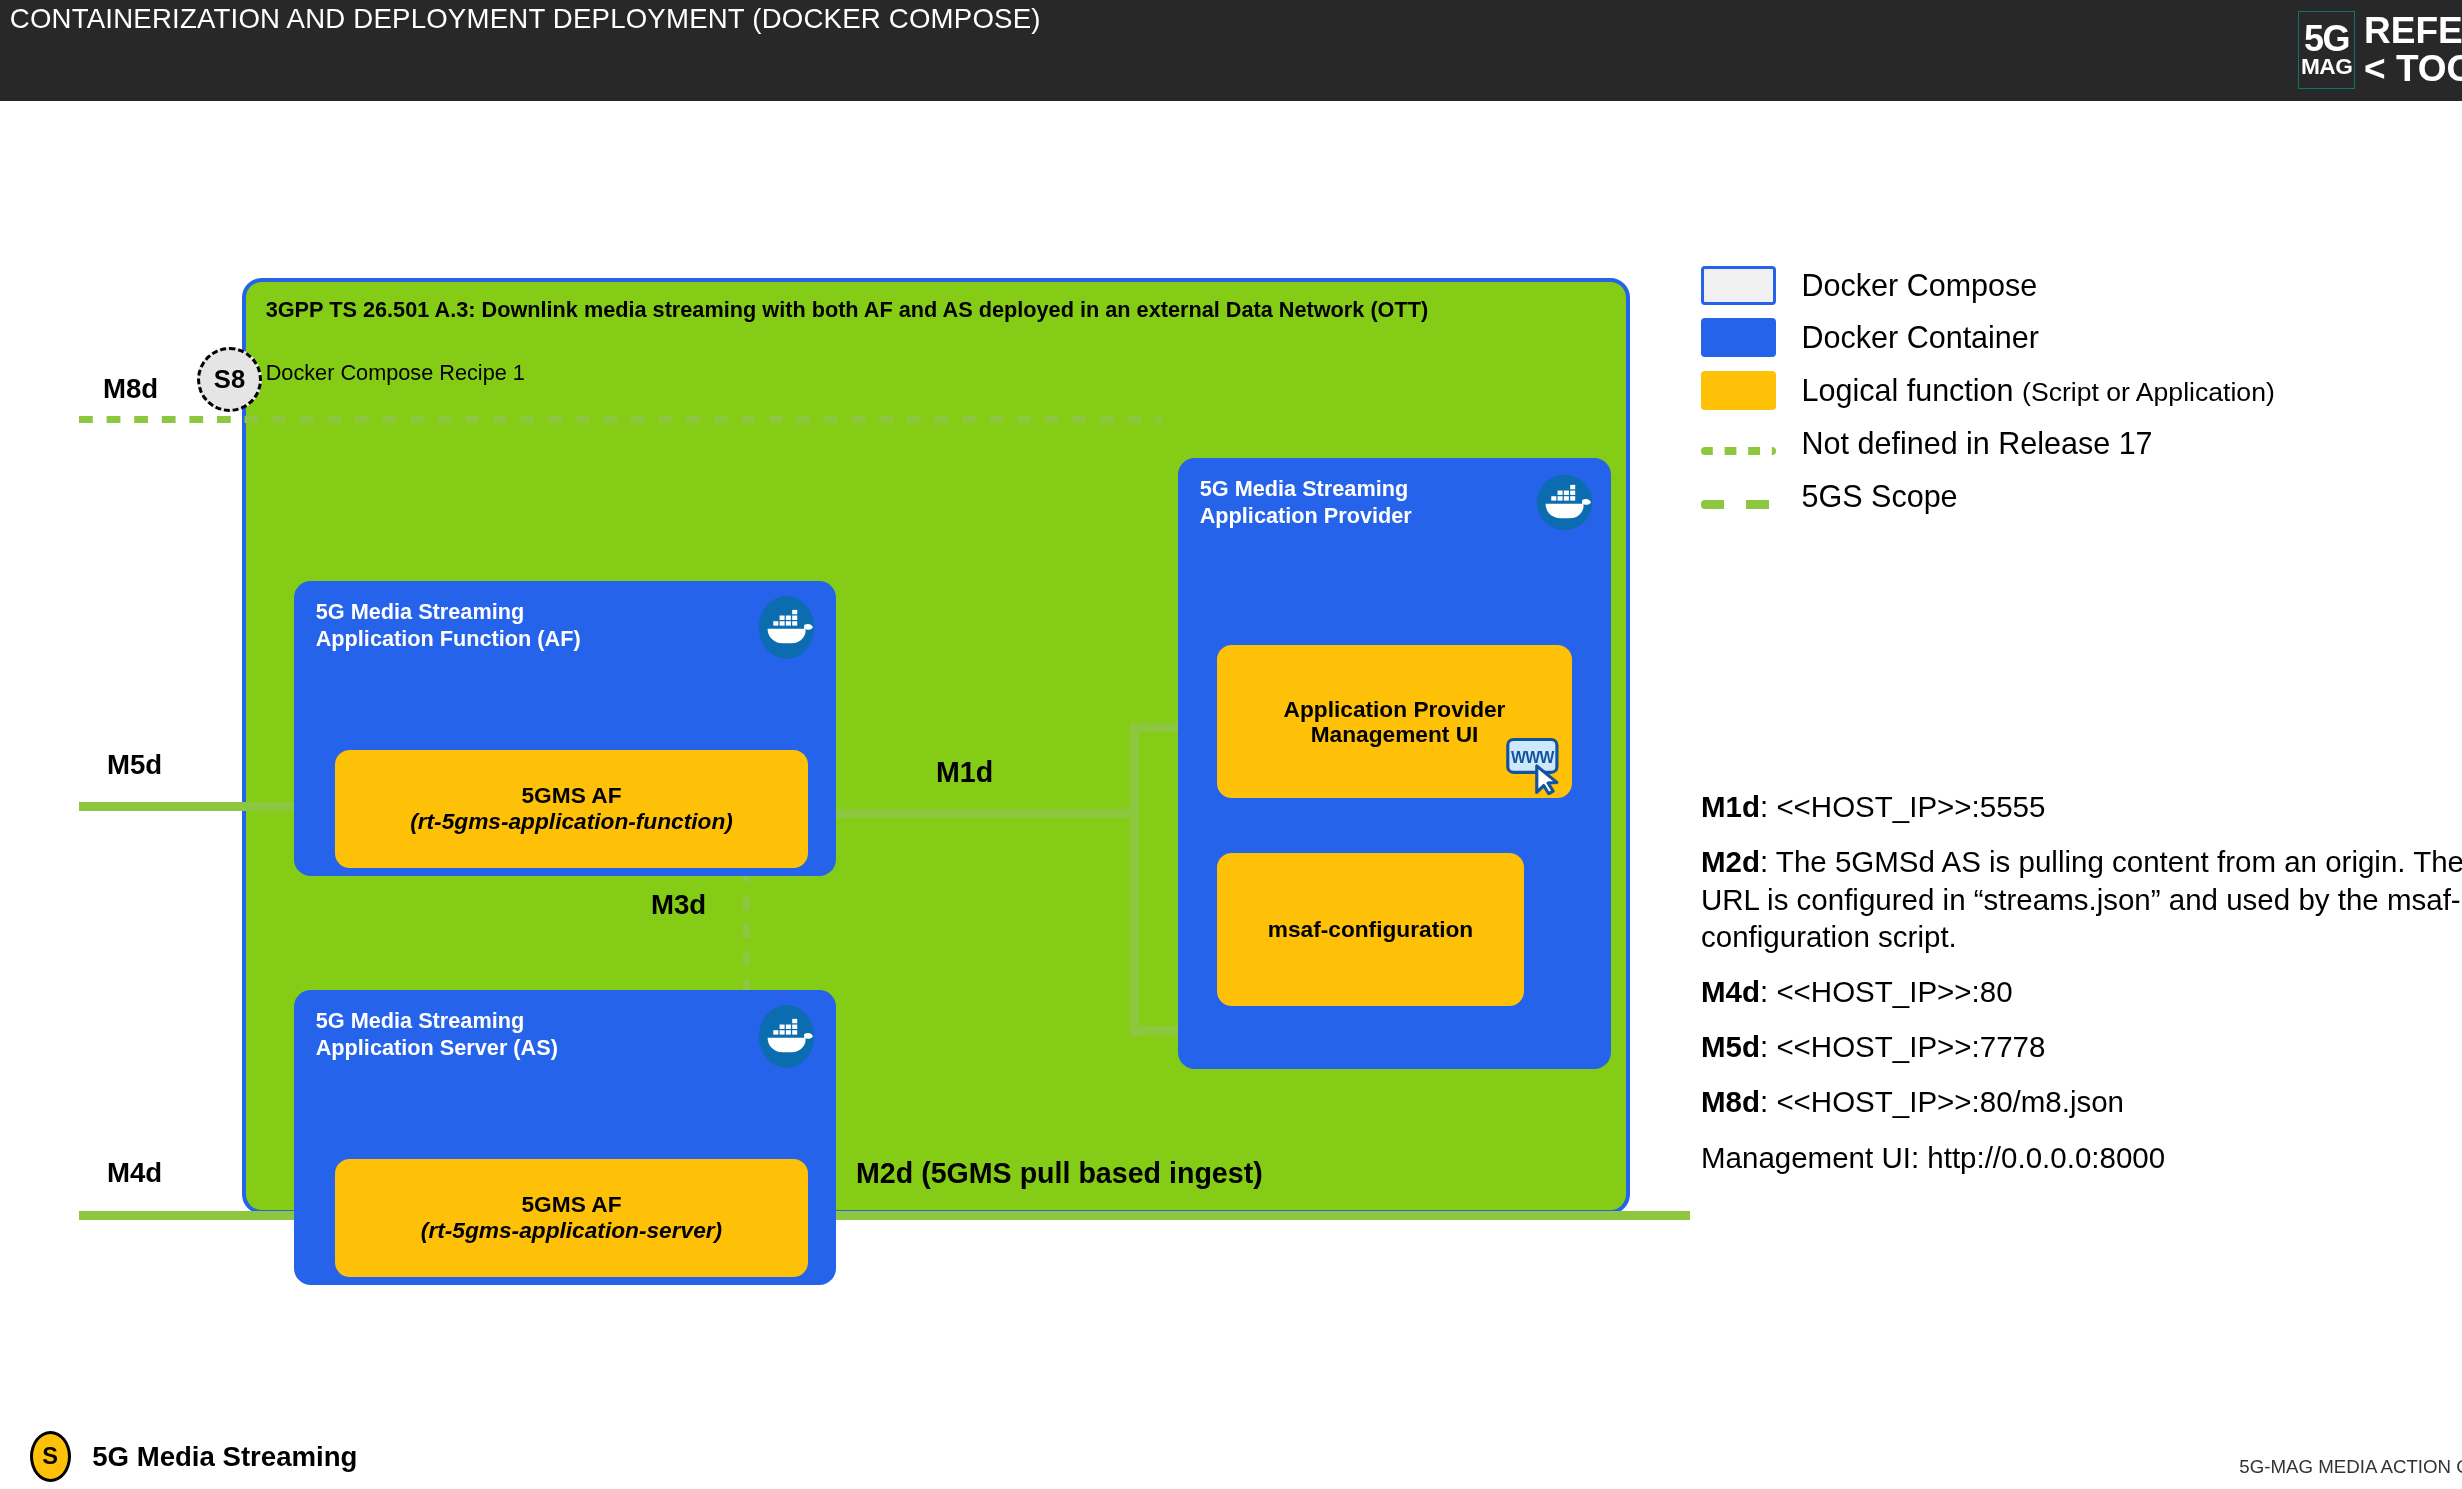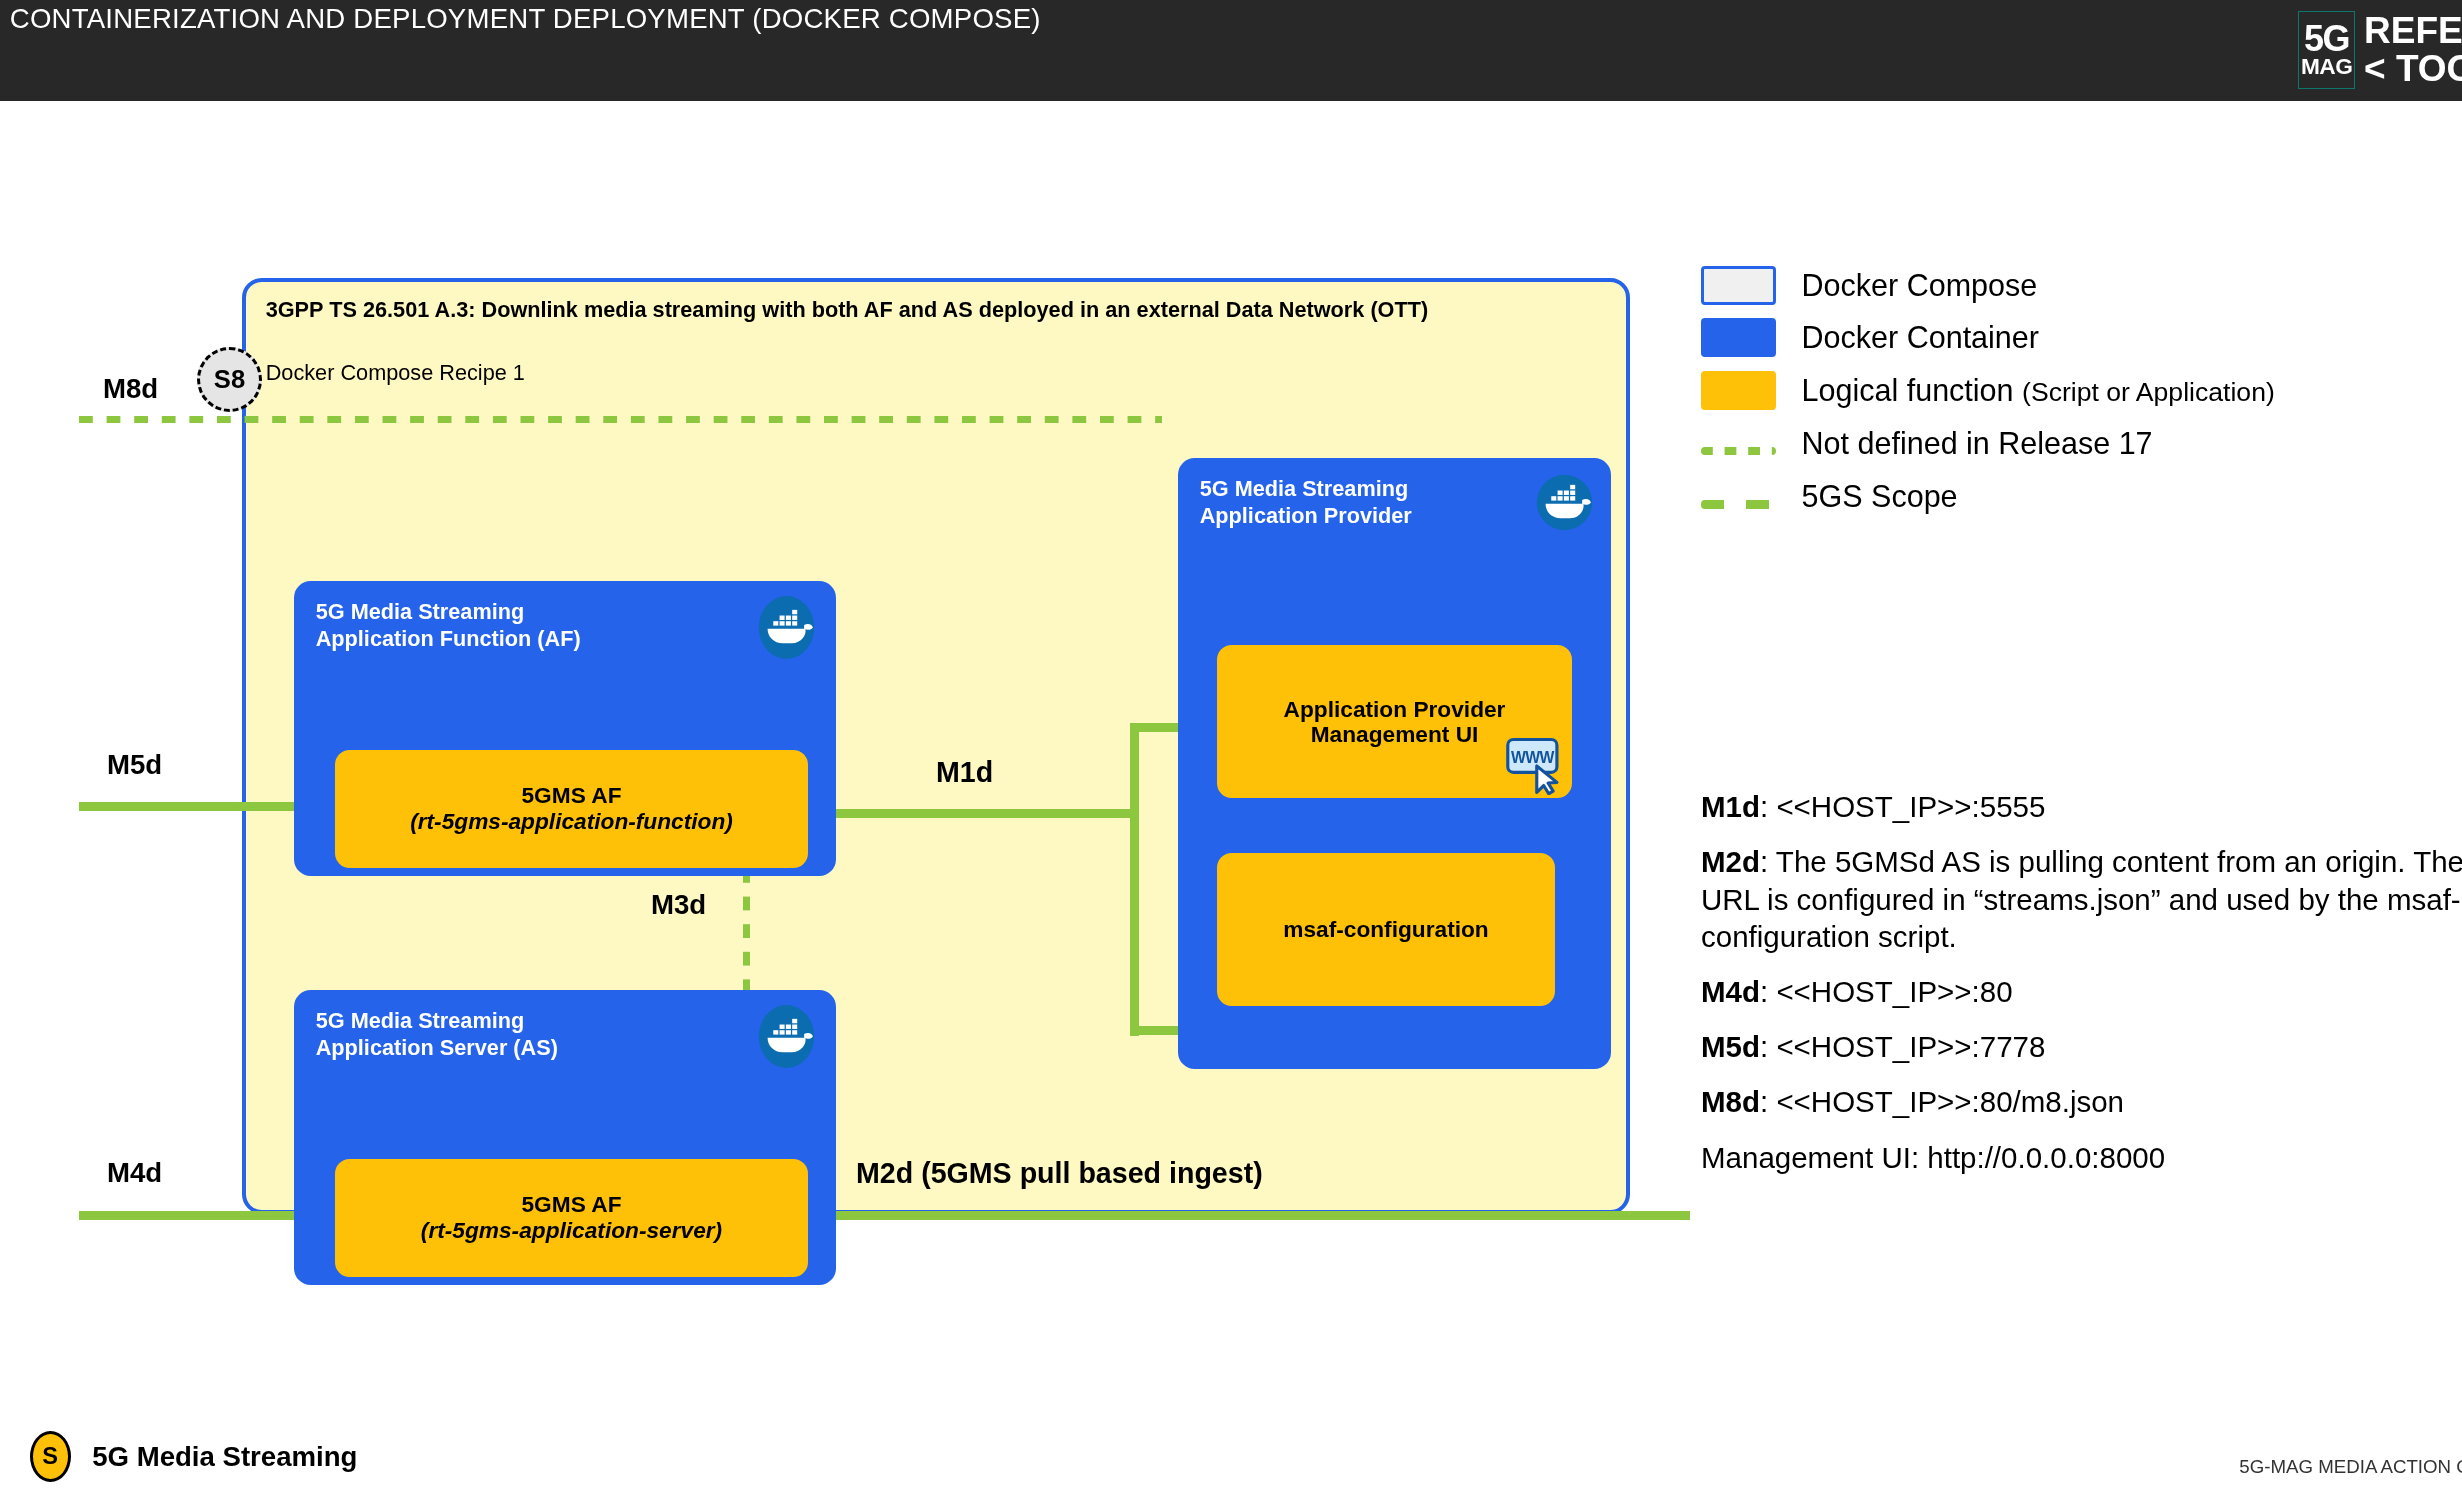--- a/index.html
+++ b/index.html
@@ -20,21 +20,21 @@
   #brand-mark .b2{font-size:22.7px;font-weight:bold;letter-spacing:-0.5px;}
   #brand-words{color:#ffffff;line-height:1.02;}
   #brand-words .w1{font-size:37px;font-weight:bold;letter-spacing:0px;}
   #brand-words .w2{font-size:37px;font-weight:bold;letter-spacing:0px;}
 
   
   #canvas{position:absolute;left:0;top:101px;width:2606px;height:1388px;background:#fff;}
 
   
   #compose{position:absolute;left:242px;top:177px;width:1388px;height:936px;
-           background:#fef9c3;border:4.4px solid #2563EB;border-radius:19.7px;box-sizing:border-box;}
+           background:#84cc16;border:4.4px solid #2563EB;border-radius:19.7px;box-sizing:border-box;}
   #compose-title{position:absolute;left:19.7px;top:14.8px;width:1300px;font-size:21.7px;
                  font-weight:bold;line-height:1.22;color:#000;}
   #compose-sub{position:absolute;left:19.7px;top:78px;font-size:21.7px;color:#000;}
 
   
   .dcontainer{position:absolute;background:#2563EB;border-radius:16.7px;}
   .dc-title{position:absolute;left:21.7px;top:16.7px;font-size:21.7px;font-weight:bold;
             color:#ffffff;line-height:1.26;}
   .whale-badge{position:absolute;width:63px;height:63px;}
 
@@ -44,21 +44,21 @@
 
   
   .logical{position:absolute;background:#FFC107;border-radius:14.8px;
            display:flex;flex-direction:column;align-items:center;justify-content:center;
            text-align:center;color:#000;}
   .logical .l1{font-size:22.7px;font-weight:bold;line-height:1.1;}
   .logical .l2{font-size:22.7px;font-style:italic;font-weight:bold;line-height:1.15;}
   #lf-af{left:335px;top:649px;width:473px;height:118px;}
   #lf-as{left:335px;top:1058px;width:473px;height:118px;}
   #lf-mui{left:1217px;top:544px;width:355px;height:153px;}
-  #lf-msaf{left:1217px;top:752px;width:338px;height:153px;}
+  #lf-msaf{left:1217px;top:752px;width:307px;height:153px;}
   #lf-mui .l1, #lf-msaf .l1{font-size:22.7px;font-weight:bold;}
 
   
   .gline{position:absolute;background:#8DC63F;}
   .gdot{position:absolute;width:22.7px;height:22.7px;border-radius:50%;background:#8DC63F;}
   .gdotted-h{position:absolute;height:6.9px;
      background-image:linear-gradient(to right,#8DC63F 0 13.8px,transparent 13.8px 27.6px);
      background-size:27.6px 6.9px;background-repeat:repeat-x;}
   .gdotted-v{position:absolute;width:6.9px;
      background-image:linear-gradient(to bottom,#8DC63F 0 13.8px,transparent 13.8px 27.6px);

